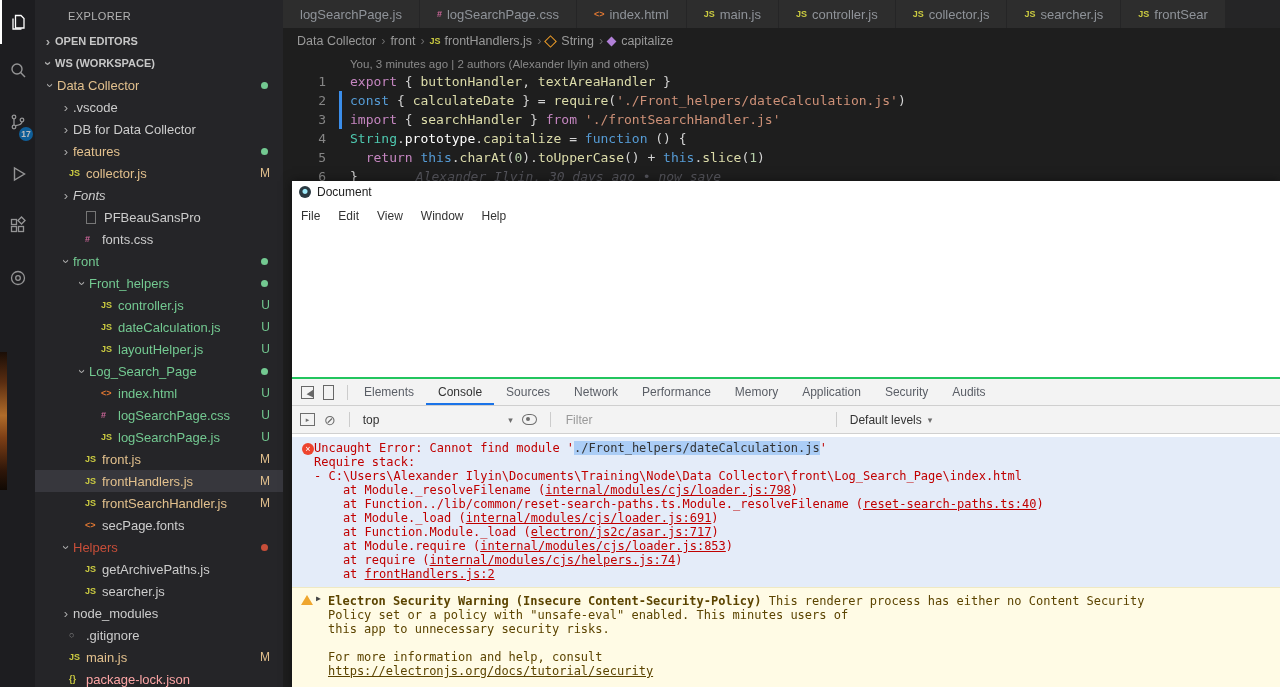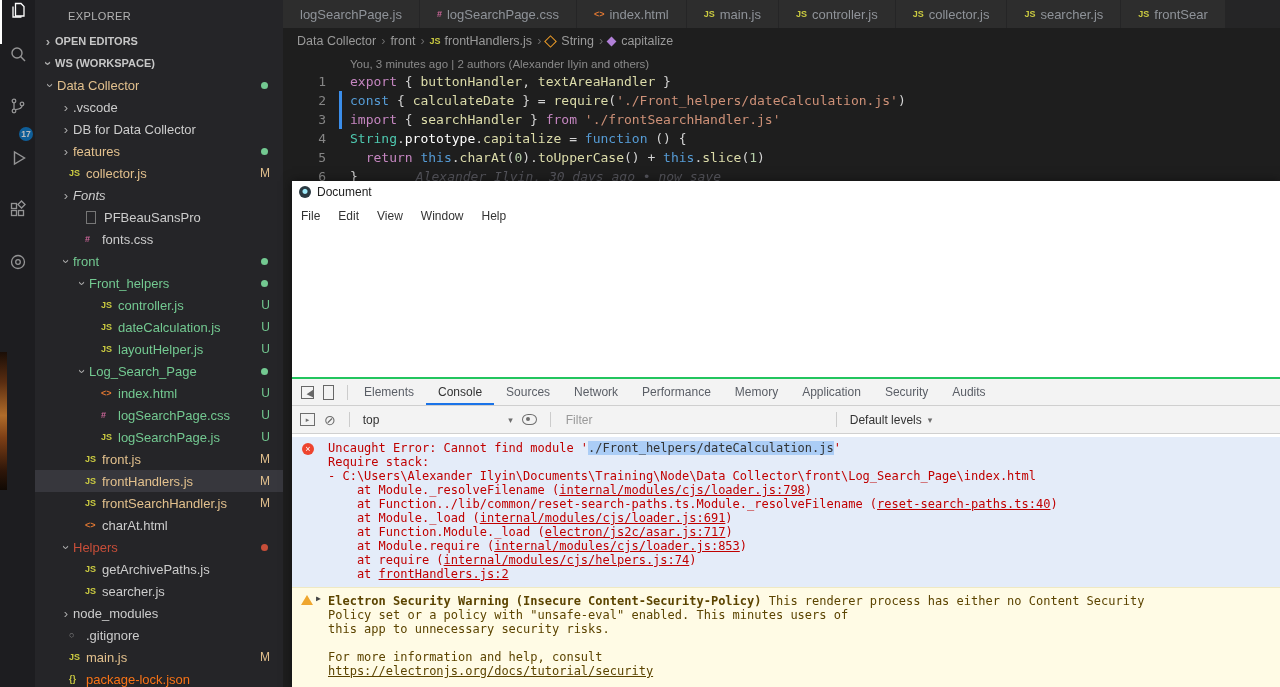--- a/index.html
+++ b/index.html
@@ -2,21 +2,21 @@
 <html><head>
 <meta charset="utf-8">
 <style>
   html,body{margin:0;padding:0;background:#101010}
   .screen{position:relative;width:1280px;height:687px;background:#1e1e1e;overflow:hidden;
           font-family:"Liberation Sans",sans-serif;-webkit-font-smoothing:antialiased}
 
   
   .abar{position:absolute;left:0;top:0;width:35px;height:100%;background:#1d1d20;z-index:3;
         display:flex;flex-direction:column;align-items:center}
-  .aicon{width:35px;height:52px;display:flex;justify-content:center;position:relative;opacity:.7;cursor:pointer}
+  .aicon{width:35px;height:52px;display:flex;align-items:center;justify-content:center;position:relative;opacity:.7;cursor:pointer}
   .aicon:first-child{height:44px}
   .aicon.active{opacity:1;box-shadow:inset 2px 0 0 #fff}
   .abadge{position:absolute;right:2px;bottom:7px;min-width:14px;height:14px;border-radius:8px;background:#0a7acc;
           color:#fff;font-size:8.5px;line-height:14px;text-align:center;font-weight:700}
 
   
   .sidebar{position:absolute;left:35px;top:0;width:248px;height:100%;background:#252528;color:#ccc;overflow:hidden}
   .sb-header{height:30px;line-height:32px;padding-left:33px;font-size:11px;color:#b3b3b3;letter-spacing:.4px}
   .sb-section{height:22px;font-size:11px;font-weight:700;color:#c7c7c7;display:flex;align-items:center;padding-left:6px;cursor:pointer}
   .chev{display:inline-block;width:14px;text-align:center;color:#ababab;font-size:13px;flex:none}
@@ -84,21 +84,21 @@
   .clear{font-size:14px;color:#6e6e6e;line-height:1;cursor:pointer;flex:none}
   .dtsel{display:flex;align-items:center;justify-content:space-between;width:150px;color:#333;cursor:pointer;flex:none}
   .dtsel.levels{width:auto;gap:6px}
   .caret{color:#6e6e6e;font-size:9px}
   .eye{width:13px;height:9px;border:1px solid #6e6e6e;border-radius:50%/60%;position:relative;flex:none;cursor:pointer}
   .eye::after{content:'';position:absolute;left:3.5px;top:1.5px;width:4px;height:4px;border-radius:50%;background:#6e6e6e}
   .dtfilter{width:255px;border:none;outline:none;background:transparent;font-size:12px;font-family:"Liberation Sans",sans-serif;color:#333;flex:none}
   .dtfilter::placeholder{color:#999}
   .dt-console{flex:1;background:#fff;overflow:hidden;font-family:"DejaVu Sans Mono",monospace;font-size:12px}
   .errblock{margin-top:3px;background:#e4ecf9;padding:4px 0 6px;position:relative;color:#c00000}
-  .crow{white-space:pre;line-height:14px;padding-left:36px}
+  .crow{white-space:pre;line-height:14px;padding-left:22px}
   .hl{background:#abcdf6;color:#333}
   .slink{text-decoration:underline;cursor:pointer}
   .erricon{position:absolute;left:10px;top:6px;width:12px;height:12px;border-radius:50%;background:#ee442e;color:#fff;
            font-size:9px;line-height:12px;text-align:center;font-family:"Liberation Sans",sans-serif}
   .warnblock{background:#fffbe5;border-top:1px solid #efe9c3;padding:6px 0 14px;position:relative;color:#5c4400}
   .wrow{white-space:pre;line-height:14px;padding-left:36px}
   .wbold{font-weight:700}
   .wlink{text-decoration:underline;cursor:pointer}
   .warntri{position:absolute;left:9px;top:7px;width:0;height:0;border-left:6px solid transparent;border-right:6px solid transparent;
            border-bottom:10px solid #efa62f}
@@ -267,21 +267,21 @@
         </div>
         <div class="trow" style="padding-left: 40px;">
           <span class="chevsp"></span>
           <span class="fi" style="color: rgb(203, 203, 65);">JS</span>
           <span class="tlabel" style="color: rgb(226, 192, 141);">frontSearchHandler.js</span>
           <span class="gitbadge" style="color: rgb(226, 192, 141);">M</span>
         </div>
         <div class="trow" style="padding-left: 40px;">
           <span class="chevsp"></span>
           <span class="fi" style="color: rgb(227, 121, 51);">&lt;&gt;</span>
-          <span class="tlabel" style="color: rgb(204, 204, 204);">charAt.html</span>
+          <span class="tlabel" style="color: rgb(204, 204, 204);">secPage.fonts</span>
         </div>
         <div class="trow" style="padding-left: 24px;">
           <span class="chev down">›</span>
           <span class="tlabel" style="color: rgb(199, 78, 57);">Helpers</span>
           <span class="gitdot" style="background: rgb(199, 78, 57);"></span>
         </div>
         <div class="trow" style="padding-left: 40px;">
           <span class="chevsp"></span>
           <span class="fi" style="color: rgb(203, 203, 65);">JS</span>
           <span class="tlabel" style="color: rgb(204, 204, 204);">getArchivePaths.js</span>
@@ -302,21 +302,21 @@
         </div>
         <div class="trow" style="padding-left: 24px;">
           <span class="chevsp"></span>
           <span class="fi" style="color: rgb(203, 203, 65);">JS</span>
           <span class="tlabel" style="color: rgb(226, 192, 141);">main.js</span>
           <span class="gitbadge" style="color: rgb(226, 192, 141);">M</span>
         </div>
         <div class="trow" style="padding-left: 24px;">
           <span class="chevsp"></span>
           <span class="fi" style="color: rgb(203, 203, 65);">{}</span>
-          <span class="tlabel" style="color: #f97316;">package-lock.json</span>
+          <span class="tlabel" style="color: #fca5a5;">package-lock.json</span>
         </div>
       </div>
   </div>
 
   <div class="editor">
     <div id="tabbar" class="tabbar">
         <div class="tab">
           <span class="tab-label">logSearchPage.js</span>
         </div>
         <div class="tab">

